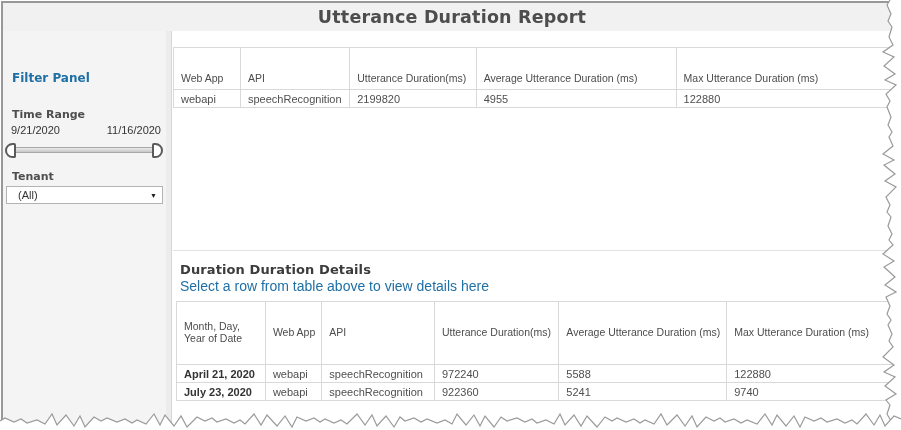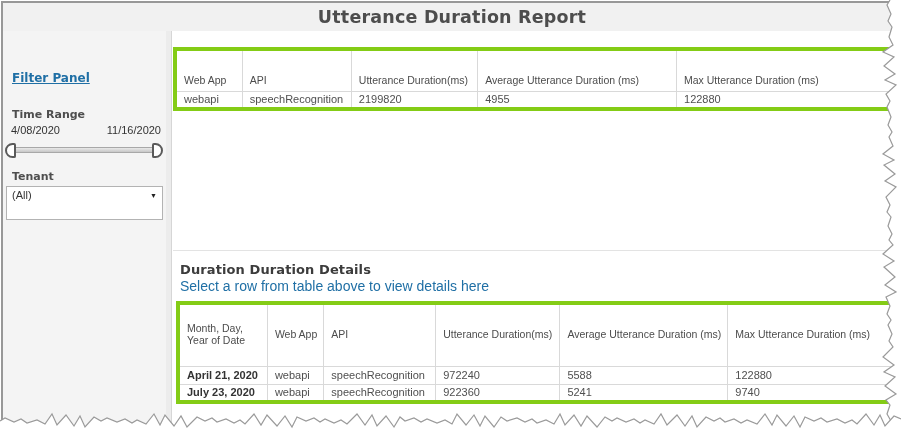--- a/index.html
+++ b/index.html
@@ -11,40 +11,40 @@
   
   .border-top  { position:absolute; left:1px; top:1px; width:889px; height:2px; background:#989898; z-index:6; }
   .border-left { position:absolute; left:1px; top:1px; width:2px; height:421px; background:#989898; z-index:6; }
 
   
   .title-band { position:absolute; left:3px; top:3px; right:0; height:28px; background:var(--band-gray,#f1f1f1); z-index:1; }
   .title-band h1 { text-align:center; font:bold 17.5px "DejaVu Sans", sans-serif; color:var(--title-text,#4d4d4d); line-height:29px; letter-spacing:.2px; }
 
   
   .filter-panel { position:absolute; left:3px; top:31px; width:163px; height:399px; background:#f4f4f4; }
-  .fp-title { position:absolute; left:9px; top:40px; font:bold 12px "DejaVu Sans", sans-serif; color:var(--accent-blue,#1f6fa5);text-decoration:underline; }
+  .fp-title { position:absolute; left:9px; top:40px; font:bold 12px "DejaVu Sans", sans-serif; color:var(--accent-blue,#1f6fa5); }
   .fp-label { position:absolute; left:9px; font:bold 11px "DejaVu Sans", sans-serif; color:#4e4e4e; }
   .fp-label.time { top:77px; }
   .fp-label.tenant { top:139px; }
   .fp-dates { position:absolute; left:8px; right:5px; top:93px; display:flex; justify-content:space-between; font-size:11px; color:#333; }
   .fp-slider { position:absolute; left:2px; right:3px; top:112px; height:15px; }
   .track { position:absolute; left:1px; right:1px; top:4px; height:6px; border:1px solid #a8a8a8; border-radius:4px; background:linear-gradient(#e9e9e9,#c7c7c7); }
   .handle { position:absolute; top:0; width:11px; height:15px; background:#fff; border:2px solid #5a5a5a; }
   .handle.left  { left:0;  border-radius:8px 2px 2px 8px; }
   .handle.right { right:0; border-radius:2px 8px 8px 2px; }
-  .fp-dropdown { position:absolute; left:3px; right:3px; top:155px; height:34px; background:#fff; border:1px solid #b3b3b3; font-size:11px; color:#333; line-height:16px; padding-left:5px; cursor:default; }
+  .fp-dropdown { position:absolute; left:3px; right:3px; top:155px; height:18px; background:#fff; border:1px solid #b3b3b3; font-size:11px; color:#333; line-height:16px; padding-left:11px; cursor:default; }
   .fp-dropdown .arrow { position:absolute; right:5px; top:5px; font-size:7px; line-height:7px; color:#222; }
 
   
   .gutter { position:absolute; left:166px; top:31px; width:6px; height:399px; background:#ececec; border-right:1px solid #d6d6d6; }
 
   
   .content { position:absolute; left:173px; top:31px; width:728px; height:399px; background:#fff; }
 
-  table.tbl { position:absolute; border-collapse:collapse; table-layout:fixed; background:#fff; border:4px solid #84cc16; }
+  table.tbl { position:absolute; border-collapse:collapse; table-layout:fixed; background:#fff; border:1px solid #84cc16; }
   .tbl th, .tbl td { border:1px solid #d9d9d9; text-align:left; overflow:hidden; }
   .tbl th { font-weight:normal; font-size:10.5px; color:#4c4c4c; padding:2px 6px 5px 7px; white-space:nowrap; }
   .tbl td { font-size:11px; color:#4f4f4f; padding:1px 6px 1px 7px; white-space:nowrap; }
 
   .summary-tbl { left:0; top:16px; }
   .summary-tbl th { height:42px; vertical-align:bottom; }
   .summary-tbl td { height:18px; }
 
   .details-divider { position:absolute; left:0; top:219px; width:728px; height:1px; background:#e3e3e3; }
   .details { position:absolute; left:0; top:220px; width:728px; }
@@ -70,21 +70,21 @@
 
   <div class="title-band">
     <h1>Utterance Duration Report</h1>
   </div>
 
   <div class="filter-panel">
     <div class="fp-title">Filter Panel</div>
 
     <div class="fp-label time">Time Range</div>
     <div class="fp-dates">
-      <span>4/08/2020</span>
+      <span>9/21/2020</span>
       <span>11/16/2020</span>
     </div>
     <div class="fp-slider">
       <div class="track"></div>
       <div class="handle left"></div>
       <div class="handle right"></div>
     </div>
 
     <div class="fp-label tenant">Tenant</div>
     <div class="fp-dropdown">

